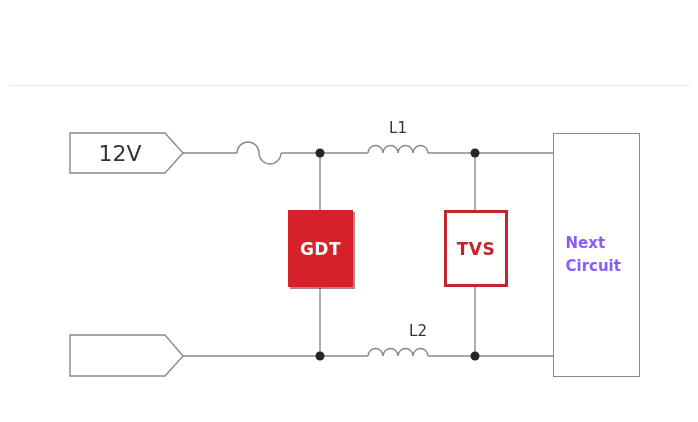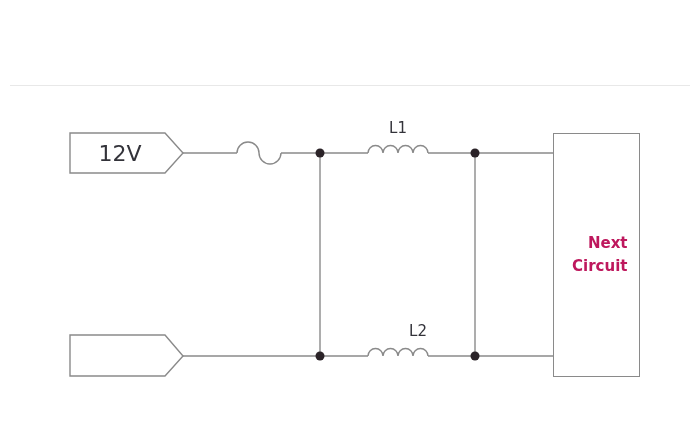--- a/index.html
+++ b/index.html
@@ -69,22 +69,22 @@
   .next-box {
     position: absolute;
     left: 553px; top: 133px;
     width: 87px; height: 244px;
     background: #ffffff;
     border: 1.5px solid #8a8a8a;
     display: flex; align-items: center; justify-content: center;
   }
   .next-box .next-text {
     width: 62px;
-    text-align: right;
-    color: #be185d;
+    text-align: left;
+    color: #8b5cf6;
     font-size: 15px;
     font-weight: bold;
     line-height: 1.55;
   }
 </style>
 </head>
 <body>
 
 <div class="page">
 
@@ -121,18 +121,24 @@
         <circle cx="320" cy="356" r="4.5"></circle>
         <circle cx="475" cy="356" r="4.5"></circle>
       </g>
     </svg>
 
     <span class="clabel net-label" style="left:70px; top:133px;">12V</span>
 
     <span class="clabel comp-label" style="left:368px; top:117px;">L1</span>
     <span class="clabel comp-label" style="left:388px; top:320px;text-align:right;">L2</span>
 
+    <div class="gdt-box">
+      <span>GDT</span>
+    </div>
+    <div class="tvs-box">
+      <span>TVS</span>
+    </div>
     <div class="next-box">
       <span class="next-text">Next Circuit</span>
     </div>
 
   </div>
 </div>
 
 </body></html>

